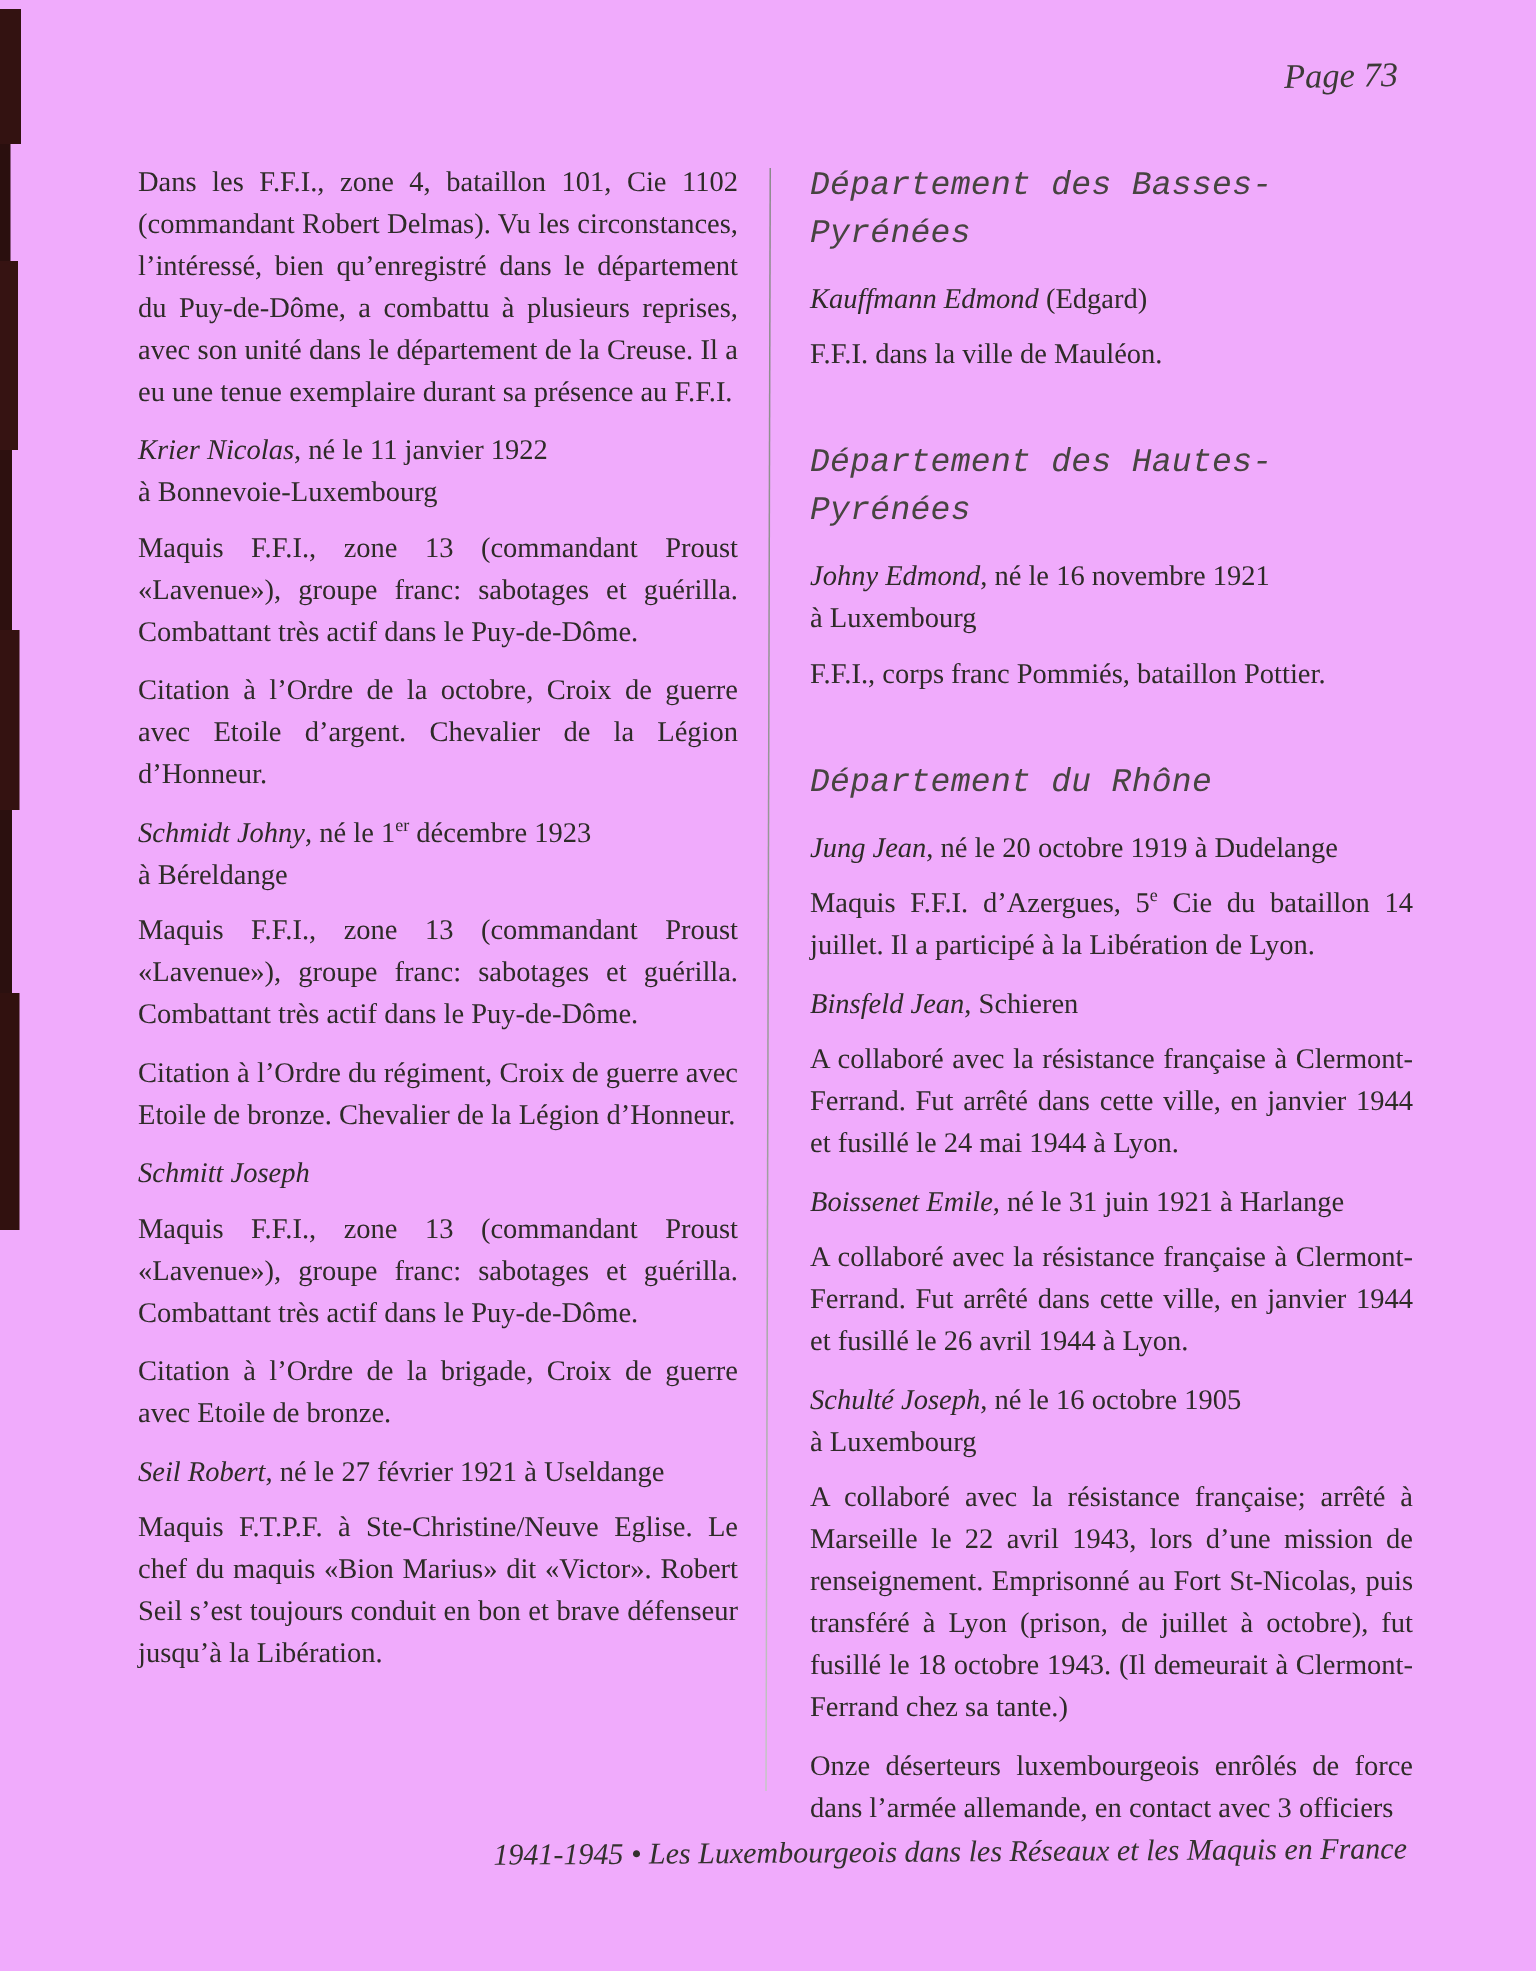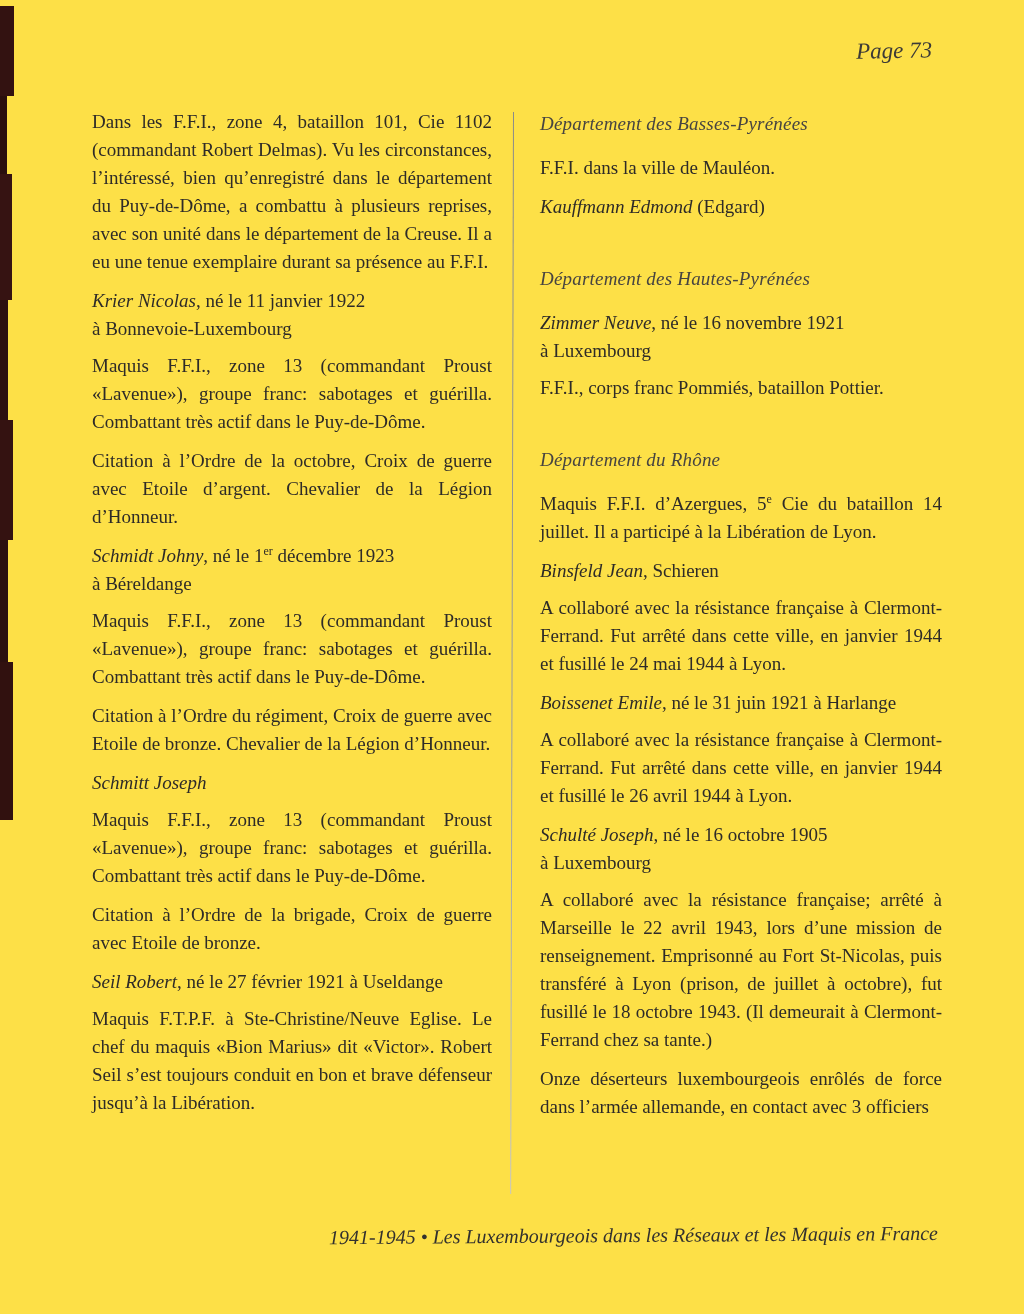--- a/index.html
+++ b/index.html
@@ -1,42 +1,43 @@
 <!DOCTYPE html>
 <html><head>
 <meta charset="utf-8">
 <style>
   html,body{margin:0;padding:0;}
   .page{
     position:relative;
     width:1024px;height:1314px;
-    background:#fde047;
+    background:#f0abfc;
     overflow:hidden;
     font-family:"Liberation Serif","DejaVu Serif",serif;
     color:#2e2b28;
   }
   .col{position:absolute;top:108px;}
   .col-left{left:92px;width:400px;}
   .col-right{left:540px;width:402px;}
   p.body{
     font-size:19px;line-height:28px;
     margin:0 0 11px 0;
     text-align:justify;
     color:#2e2b28;
   }
   p.namelines{text-align:left;margin:4px 0 9px 0;}
   .it{font-style:italic;}
   sup{font-size:12px;line-height:0;vertical-align:super;}
   h2.dept{
     font-style:italic;font-weight:normal;
-    font-size:19px;line-height:32px;
+    font-size:22px;line-height:32px;
     letter-spacing:.2px;
     color:#474441;
     margin:42px 0 14px 0;
     text-align:left;
+    font-family:Liberation Mono, monospace;
   }
   h2.dept.first{margin-top:0;}
   .page-number{
     position:absolute;top:38px;left:856px;
     font-style:italic;font-size:23px;color:#3c3a37;
     transform:rotate(-1deg);
   }
   .footer{
     position:absolute;top:1222px;right:86px;
     font-style:italic;font-size:20px;line-height:26px;
@@ -100,30 +101,31 @@
     <p class="body namelines"><span class="it">Seil Robert</span><span>, né le 27 février 1921 à Useldange</span></p>
 
     <p class="body">Maquis F.T.P.F. à Ste-Christine/Neuve Eglise. Le chef du maquis «Bion Marius» dit «Victor». Robert Seil s’est toujours conduit en bon et brave défenseur jusqu’à la Libération.</p>
 
   </div>
 
   <div class="col col-right">
 
     <h2 class="dept first">Département des Basses-Pyrénées</h2>
 
+    <p class="body namelines"><span class="it">Kauffmann Edmond</span><span> (Edgard)</span></p>
     <p class="body">F.F.I. dans la ville de Mauléon.</p>
-    <p class="body namelines"><span class="it">Kauffmann Edmond</span><span> (Edgard)</span></p>
 
     <h2 class="dept">Département des Hautes-Pyrénées</h2>
 
-    <p class="body namelines"><span class="it">Zimmer Neuve</span><span>, né le 16 novembre 1921</span><br><span>à Luxembourg</span></p>
+    <p class="body namelines"><span class="it">Johny Edmond</span><span>, né le 16 novembre 1921</span><br><span>à Luxembourg</span></p>
     <p class="body">F.F.I., corps franc Pommiés, bataillon Pottier.</p>
 
     <h2 class="dept">Département du Rhône</h2>
 
+    <p class="body namelines"><span class="it">Jung Jean</span><span>, né le 20 octobre 1919 à Dudelange</span></p>
     <p class="body"><span>Maquis F.F.I. d’Azergues, 5</span><sup>e</sup><span> Cie du bataillon 14 juillet. Il a participé à la Libération de Lyon.</span></p>
 
     <p class="body namelines"><span class="it">Binsfeld Jean</span><span>, Schieren</span></p>
     <p class="body">A collaboré avec la résistance française à Clermont-Ferrand. Fut arrêté dans cette ville, en janvier 1944 et fusillé le 24 mai 1944 à Lyon.</p>
 
     <p class="body namelines"><span class="it">Boissenet Emile</span><span>, né le 31 juin 1921 à Harlange</span></p>
     <p class="body">A collaboré avec la résistance française à Clermont-Ferrand. Fut arrêté dans cette ville, en janvier 1944 et fusillé le 26 avril 1944 à Lyon.</p>
 
     <p class="body namelines"><span class="it">Schulté Joseph</span><span>, né le 16 octobre 1905</span><br><span>à Luxembourg</span></p>
     <p class="body">A collaboré avec la résistance française; arrêté à Marseille le 22 avril 1943, lors d’une mission de renseignement. Emprisonné au Fort St-Nicolas, puis transféré à Lyon (prison, de juillet à octobre), fut fusillé le 18 octobre 1943. (Il demeurait à Clermont-Ferrand chez sa tante.)</p>

